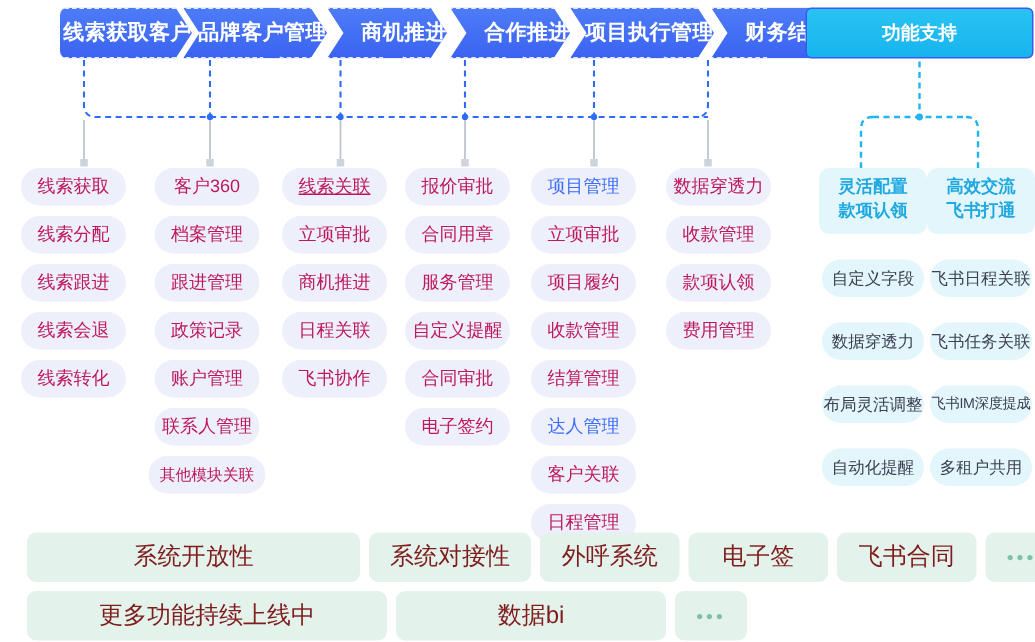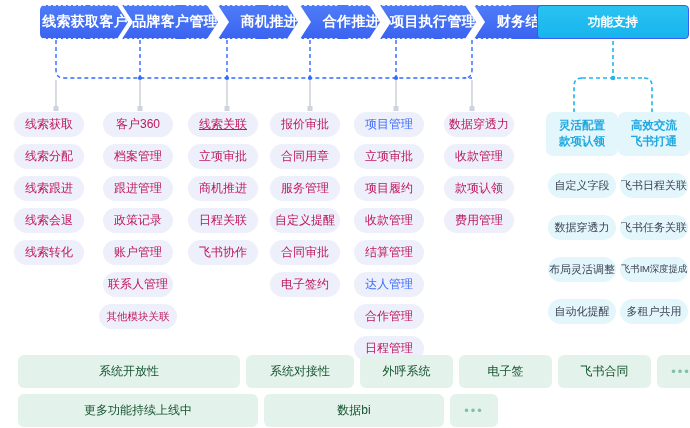--- a/index.html
+++ b/index.html
@@ -76,23 +76,23 @@
   .rhead{
     background:#e2f6fb;color:#20a8e0;
     border-radius:7px;width:72px;height:44px;
     display:flex;flex-direction:column;align-items:center;justify-content:center;
     font-size:11.5px;font-weight:bold;line-height:1.35;
   }
 
   
   .band{position:absolute;display:flex;gap:6px;height:33px;}
   .band-cell{
-    background:#e4f2ec;color:#14532d;border-radius:6px;
-    display:flex;align-items:center;justify-content:center;
-    font-size:12px;height:33px;box-sizing:border-box;
+    background:#e4f2ec;color:#7f1d1d;border-radius:6px;
+    display:flex;align-items:center;justify-content:center;
+    font-size:16px;height:33px;box-sizing:border-box;
   }
   .dots{color:#7fc0ab;letter-spacing:2px;font-size:13px;}
 </style>
 </head>
 <body>
 
 <div id="root">
 
   <svg id="wires" viewBox="0 0 690 428">
     <g stroke="#2f6bfb" stroke-width="1.4" fill="none" stroke-dasharray="4 3">
@@ -198,21 +198,21 @@
         <div class="pill" style="width: 70px;">合同审批</div>
         <div class="pill" style="width: 70px;">电子签约</div>
       </div>
       <div class="col" style="left: 354px; top: 112px;">
         <div class="pill accent" style="width: 70px;">项目管理</div>
         <div class="pill" style="width: 70px;">立项审批</div>
         <div class="pill" style="width: 70px;">项目履约</div>
         <div class="pill" style="width: 70px;">收款管理</div>
         <div class="pill" style="width: 70px;">结算管理</div>
         <div class="pill accent" style="width: 70px;">达人管理</div>
-        <div class="pill" style="width: 70px;">合作管理</div>
+        <div class="pill" style="width: 70px;">客户关联</div>
         <div class="pill" style="width: 70px;">日程管理</div>
       </div>
       <div class="col" style="left: 444px; top: 112px;">
         <div class="pill" style="width: 70px;">数据穿透力</div>
         <div class="pill" style="width: 70px;">收款管理</div>
         <div class="pill" style="width: 70px;">款项认领</div>
         <div class="pill" style="width: 70px;">费用管理</div>
       </div>
     </div>
 

